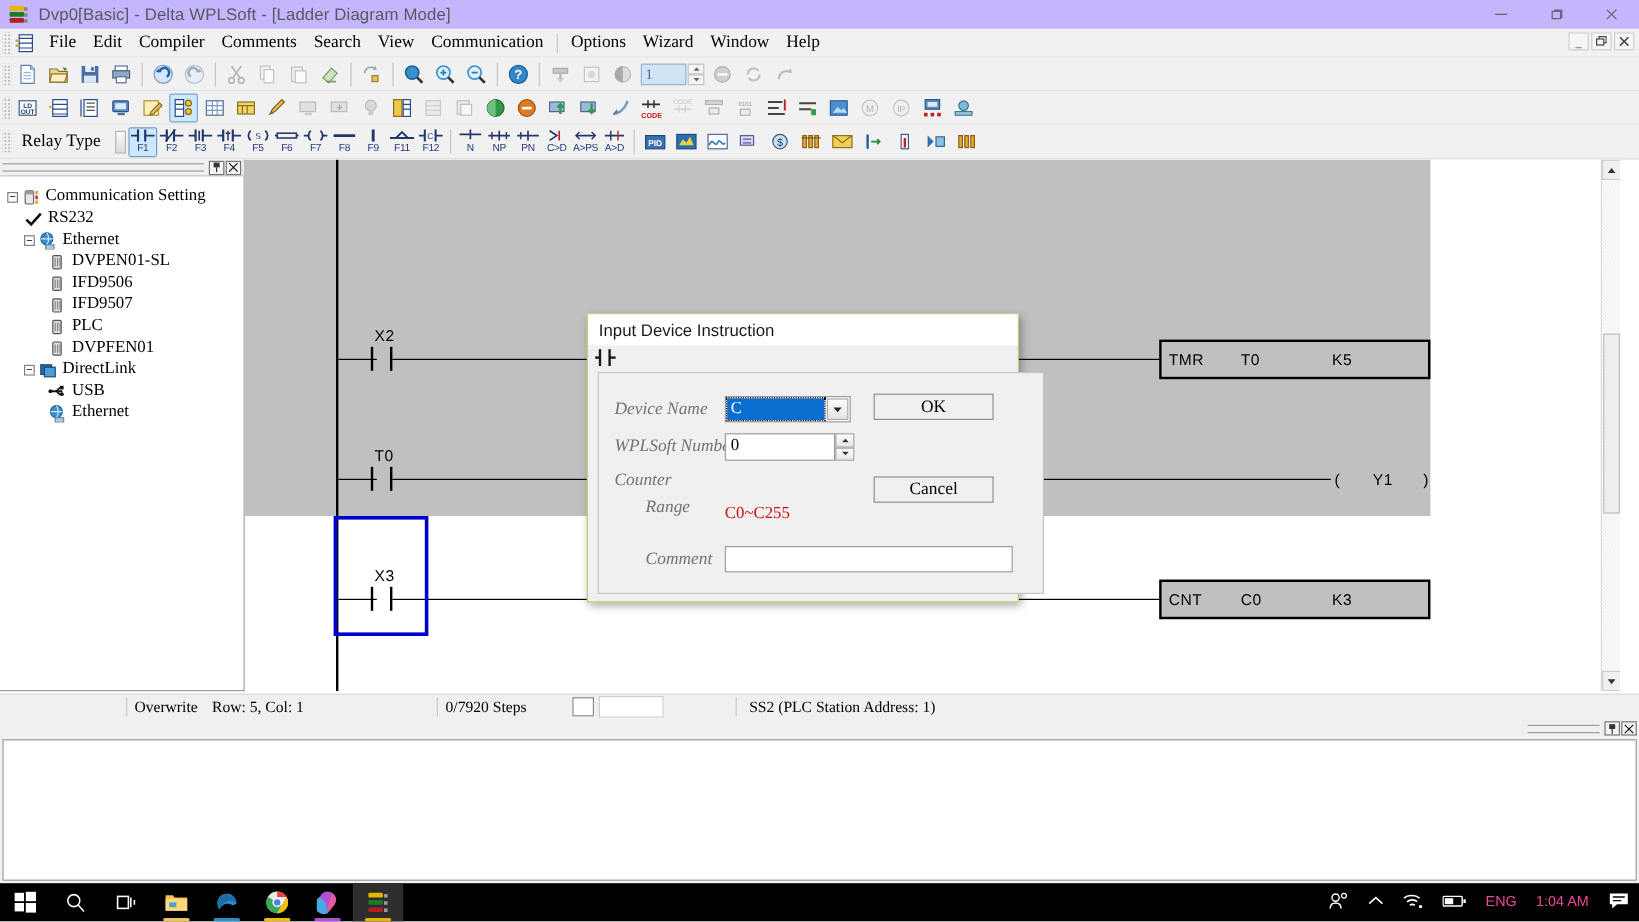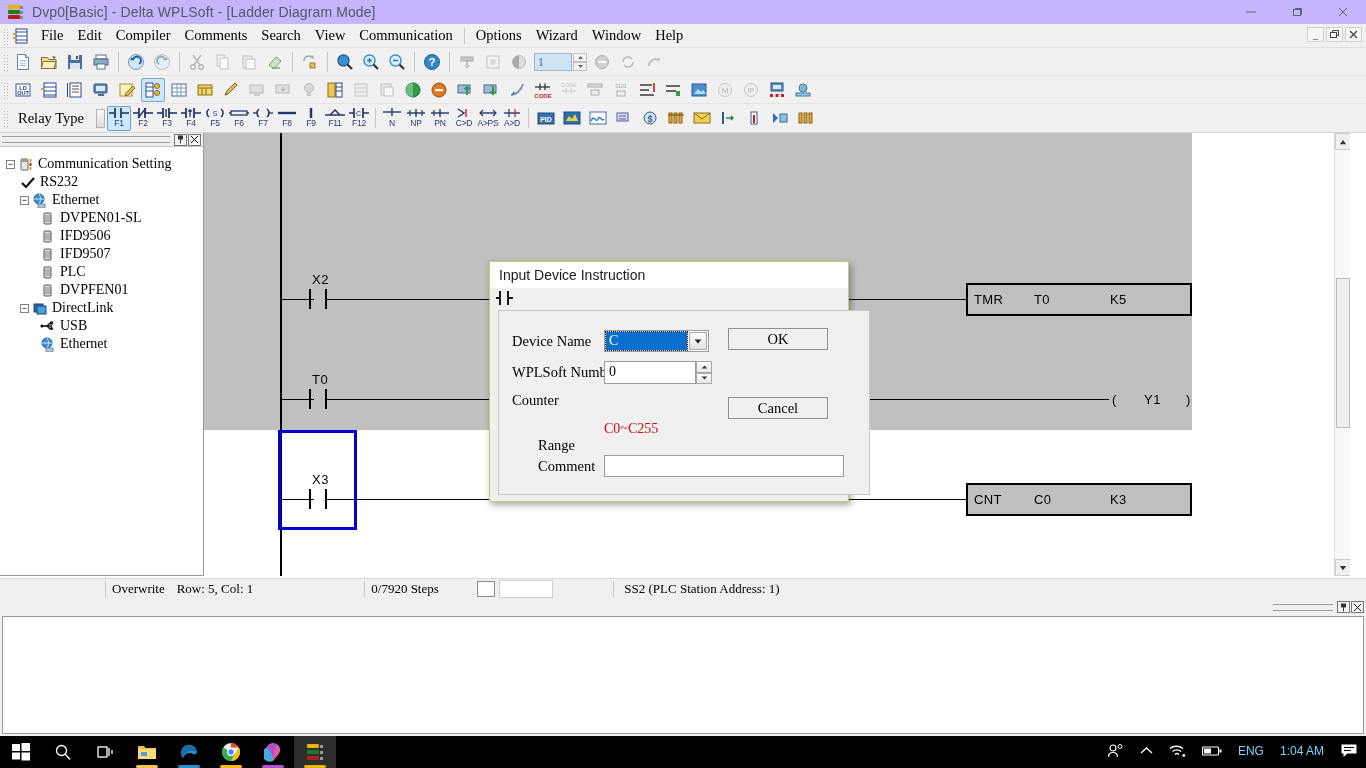--- a/index.html
+++ b/index.html
@@ -222,21 +222,21 @@
     background: #000000; display: flex; align-items: center;
   }
   .tsk {
     width: 42px; height: 32px; display: flex; align-items: center; justify-content: center;
     position: relative;
   }
   .tsk.active { background: #2d2d2d; }
   .tsk .underline { position: absolute; bottom: 0; left: 10px; right: 10px; height: 3px; border-radius: 2px; }
   .tray {
     position: absolute; right: 0; top: 0; height: 29px; display: flex; align-items: center;
-    color: #7dd3fc; font-family: "Liberation Sans", sans-serif; font-size: 12px;
+    color: #ec4899; font-family: "Liberation Sans", sans-serif; font-size: 12px;
   }
   .tray > div { padding: 0 8px; display: flex; align-items: center; height: 32px; }
 
   
   .dialog {
     position: absolute; left: 489px; top: 261px; width: 360px; height: 241px;
     background: #f0f0f0; border: 1px solid #b5d36a; box-shadow: 2px 3px 7px rgba(0,0,0,.35);
   }
   .dlg-title {
     height: 26px; background: #ffffff; display: flex; align-items: center;
@@ -251,22 +251,23 @@
   .dlg-contact i.l { left: 3px; }
   .dlg-contact i.r { left: 11px; }
   .dlg-contact u { position: absolute; top: 6px; height: 2px; background: #1a1a1a; }
   .dlg-contact u.ll { left: 0; width: 4px; }
   .dlg-contact u.rr { left: 12px; width: 5px; }
   .dlg-group {
     position: absolute; left: 8px; top: 48px; width: 372px; height: 185px;
     border: 1px solid #c6c6c6; background: #f0f0f0;
   }
   .dlg-label {
-    position: absolute; font-size: 14.5px; color: #000000;
+    position: absolute; font-size: 14.5px; color: #737373;
     font-family: "Liberation Serif", serif;
+    font-style: italic;
   }
   .combo {
     position: absolute; left: 105px; top: 19px; width: 105px; height: 22px;
     border: 2px solid #8a6d3b00; background: #fff;
     border: 1px solid #9c9c9c; display: flex; align-items: center;
   }
   .combo-val {
     flex: 1; height: 18px; margin: 1px; background: #0a6ed1; color: #ffffff;
     font-size: 14px; font-family: "Liberation Serif", serif; padding-left: 3px;
     line-height: 18px; outline: 1px dotted #000;
@@ -1294,21 +1295,21 @@
             </svg>
           </div>
         <div>
             <svg width="7" height="4">
               <path d="M3.5 3.4L0.7 0.4h5.6z" fill="#333"></path>
             </svg>
           </div>
       </div>
 
       <div class="dlg-label" style="left:13px; top:81px;">Counter</div>
-      <div class="dlg-label" style="left:39px; top:126px;">Range</div>
+      <div class="dlg-label" style="left:39px; top:104px;">Range</div>
       <div class="range-val" style="left:105px; top:110px;">C0~C255</div>
 
       <div class="dlg-label" style="left:39px; top:147px;">Comment</div>
       <div class="cmt-field"></div>
     </div>
 
     <div class="dlg-btn" style="left:238px; top:66px;">OK</div>
     <div class="dlg-btn" style="left:238px; top:99px;margin-top:36px;">Cancel</div>
   </div>
 

